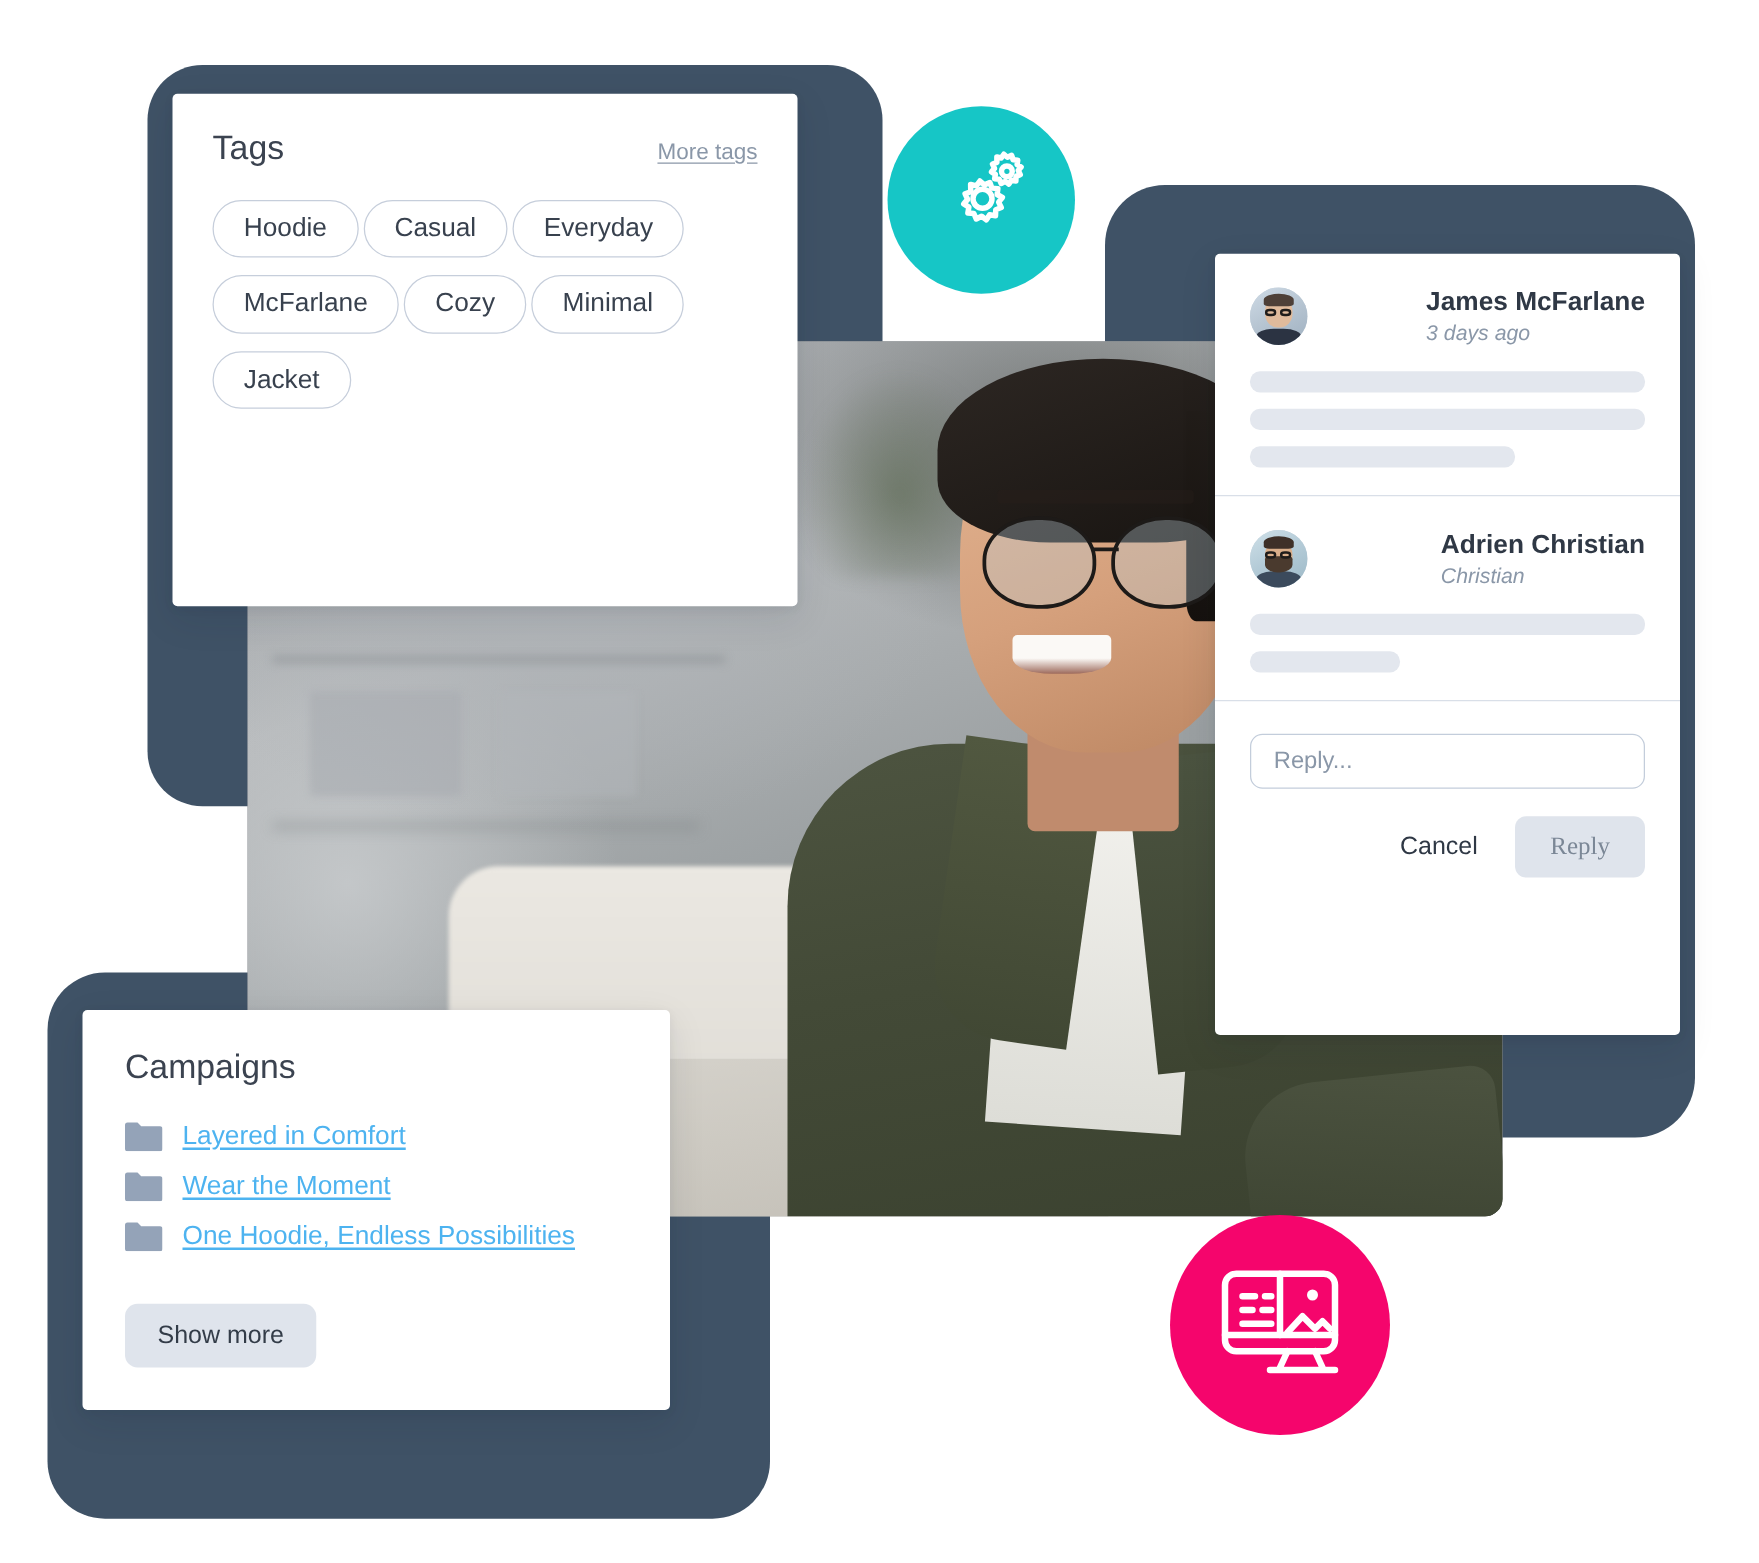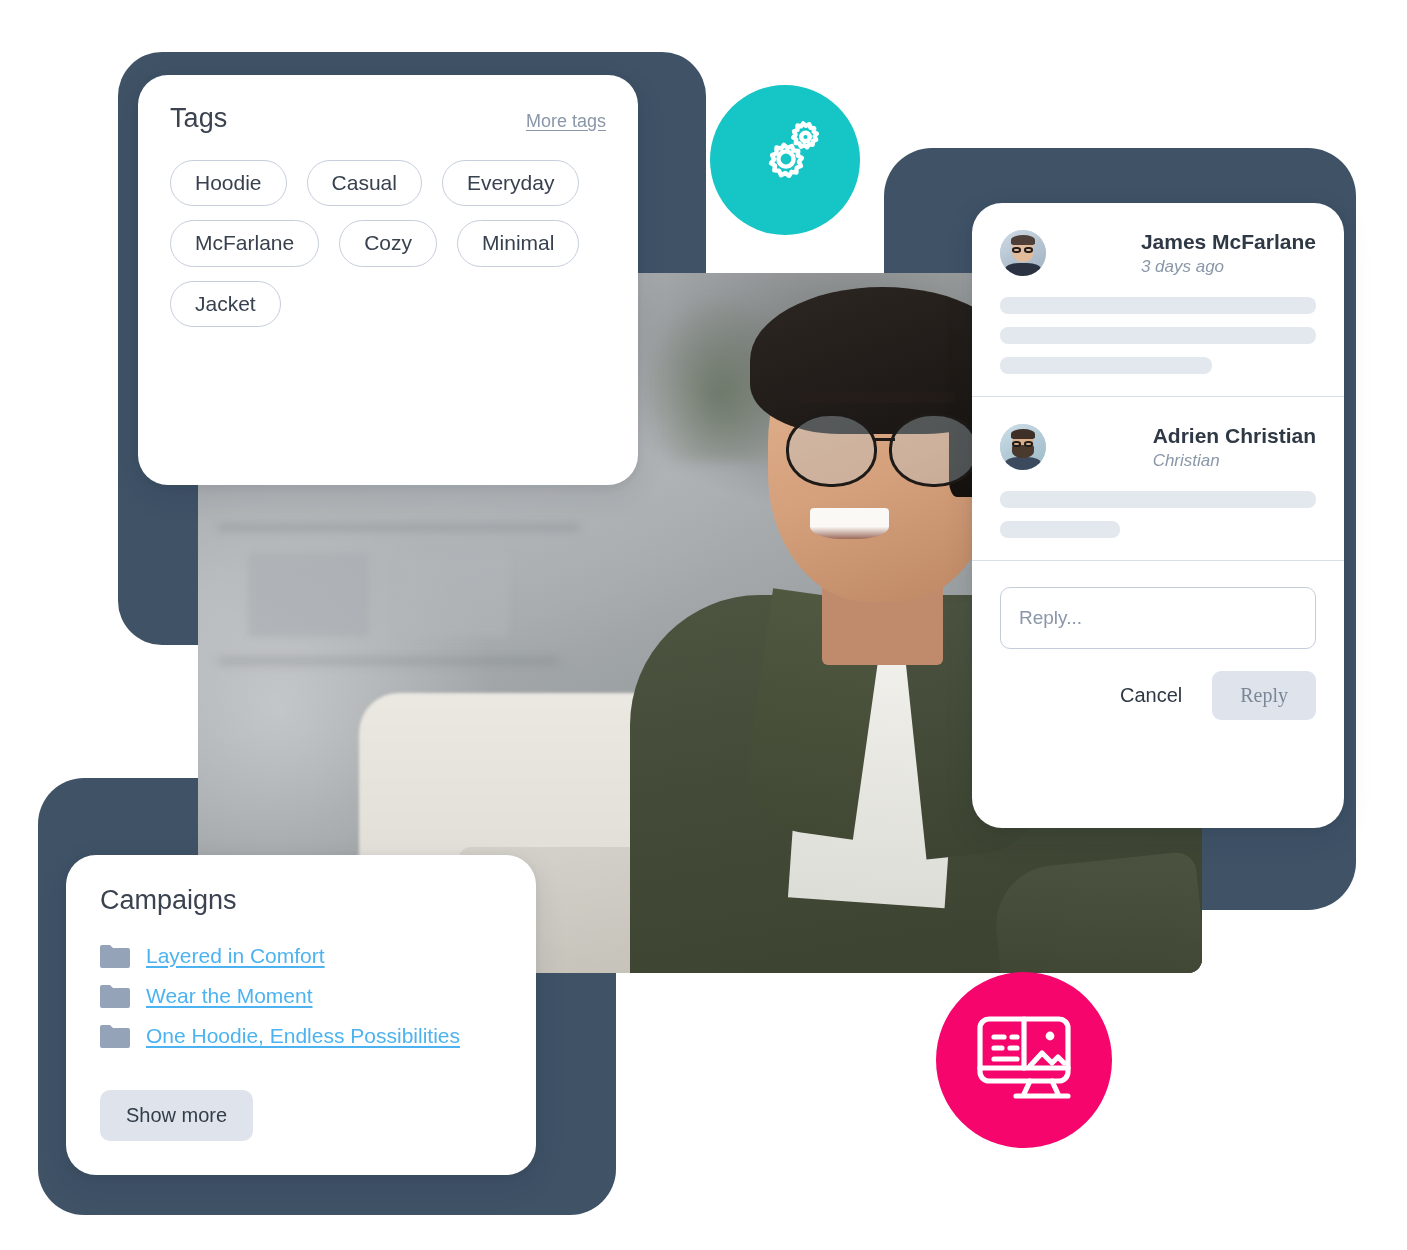--- a/index.html
+++ b/index.html
@@ -141,36 +141,36 @@
   .photo .arm {
     position:absolute; left:66%; top:84%; width:34%; height:20%;
     background: linear-gradient(190deg,#4c5340,#3c4331);
     border-radius: 60px 20px 0 0; transform: rotate(-6deg);
   }
 
   
   .card {
     position: absolute;
     background: #ffffff;
-    border-radius: 30px;
+    border-radius: 4px;
     box-shadow: 0 10px 30px rgba(20,32,48,.10), 0 2px 8px rgba(20,32,48,.06);
   }
 
   
   .tags-card { left:138px; top:75px; width:500px; height:410px; padding:28px 32px; }
   .tags-head {
     display:flex; align-items:baseline; justify-content:space-between;
     margin-bottom:26px;
   }
   .tags-title { font-size:27px; color:#3b4350; font-weight:400; letter-spacing:.1px; }
   .more-tags {
     font-size:18px; color:#8a97a8; text-decoration:underline;
     text-underline-offset:3px; cursor:pointer;
   }
-  .chips { display:flex; flex-wrap:wrap; gap:14px 20px; max-width:430px;}
+  .chips { display:flex; flex-wrap:wrap; gap:14px 4px; max-width:430px;}
   .chip {
     border:1.5px solid #c6cedb; border-radius:999px;
     padding:9px 24px; font-size:21px; color:#38414e;
     background:#fff; cursor:pointer; line-height:1.25; white-space:nowrap;
   }
   .ai-row {
     display:flex; align-items:center; gap:16px;
     margin-top:38px; cursor:pointer;
   }
   .ai-label { color:#f04e23; font-size:24px; font-weight:700; letter-spacing:.1px;}
@@ -203,38 +203,38 @@
   .av2 .av-body { background:#3b4a5c; }
   .c-name { font-size:21px; color:#2f3845; font-weight:700; line-height:1.2; }
   .c-time { font-size:17px; color:#8a97a8; margin-top:3px;font-style:italic; }
   .sk { background:#e3e7ee; border-radius:8px; height:17px; margin-bottom:13px; }
   .sk.w100 { width:100%; }
   .sk.w70  { width:67%; }
   .sk.w38  { width:38%; }
   .sk:last-child { margin-bottom:0; }
   .reply-zone { border-top:1.5px solid #d9dfe8; padding:26px 28px 24px 28px; }
   .reply-input {
-    width:100%; height:62px; border:1.5px solid #c3cddb; border-radius:10px;
+    width:100%; height:44px; border:1.5px solid #c3cddb; border-radius:10px;
     background:#fff; padding:0 18px; font-size:19px; color:#3a424f;
     font-family:"Liberation Sans", sans-serif;
   }
   .reply-input::placeholder { color:#8a97a8; }
   .reply-actions { display:flex; justify-content:flex-end; align-items:center; gap:10px; margin-top:22px;}
   .btn-cancel {
     background:transparent; border:none; font-size:20px; color:#2f3845;
     padding:12px 20px; cursor:pointer; font-family:"Liberation Sans", sans-serif;
   }
   .btn-reply {
     background:#dfe4ec; border:none; border-radius:9px; font-size:20px;
     color:#7b8796; padding:13px 28px; cursor:pointer;
     font-family:Liberation Serif, serif;
   }
 
   
-  .camp-card { left:66px; top:855px; width:470px; height:320px; padding:30px 34px; }
+  .camp-card { left:66px; top:808px; width:470px; height:320px; padding:30px 34px; }
   .camp-title { font-size:27px; color:#3b4350; margin-bottom:28px; }
   .camp-row { display:flex; align-items:center; gap:16px; margin-bottom:16px; cursor:pointer;}
   .folder { width:30px; height:24px; flex:none; }
   .camp-link {
     font-size:21px; color:#4db3f0; text-decoration:underline;
     text-underline-offset:3px;
   }
   .show-more {
     margin-top:26px; display:inline-block;
     background:#dfe4ec; border:none; border-radius:10px;

